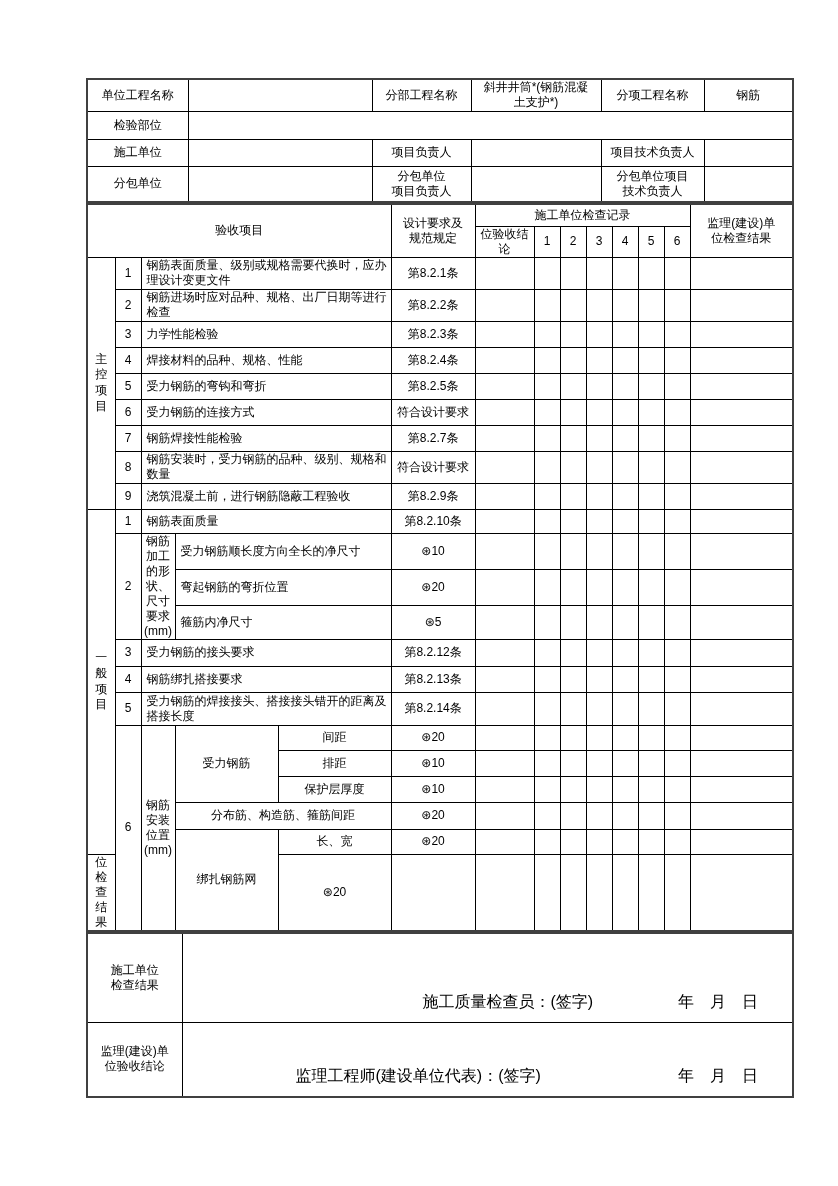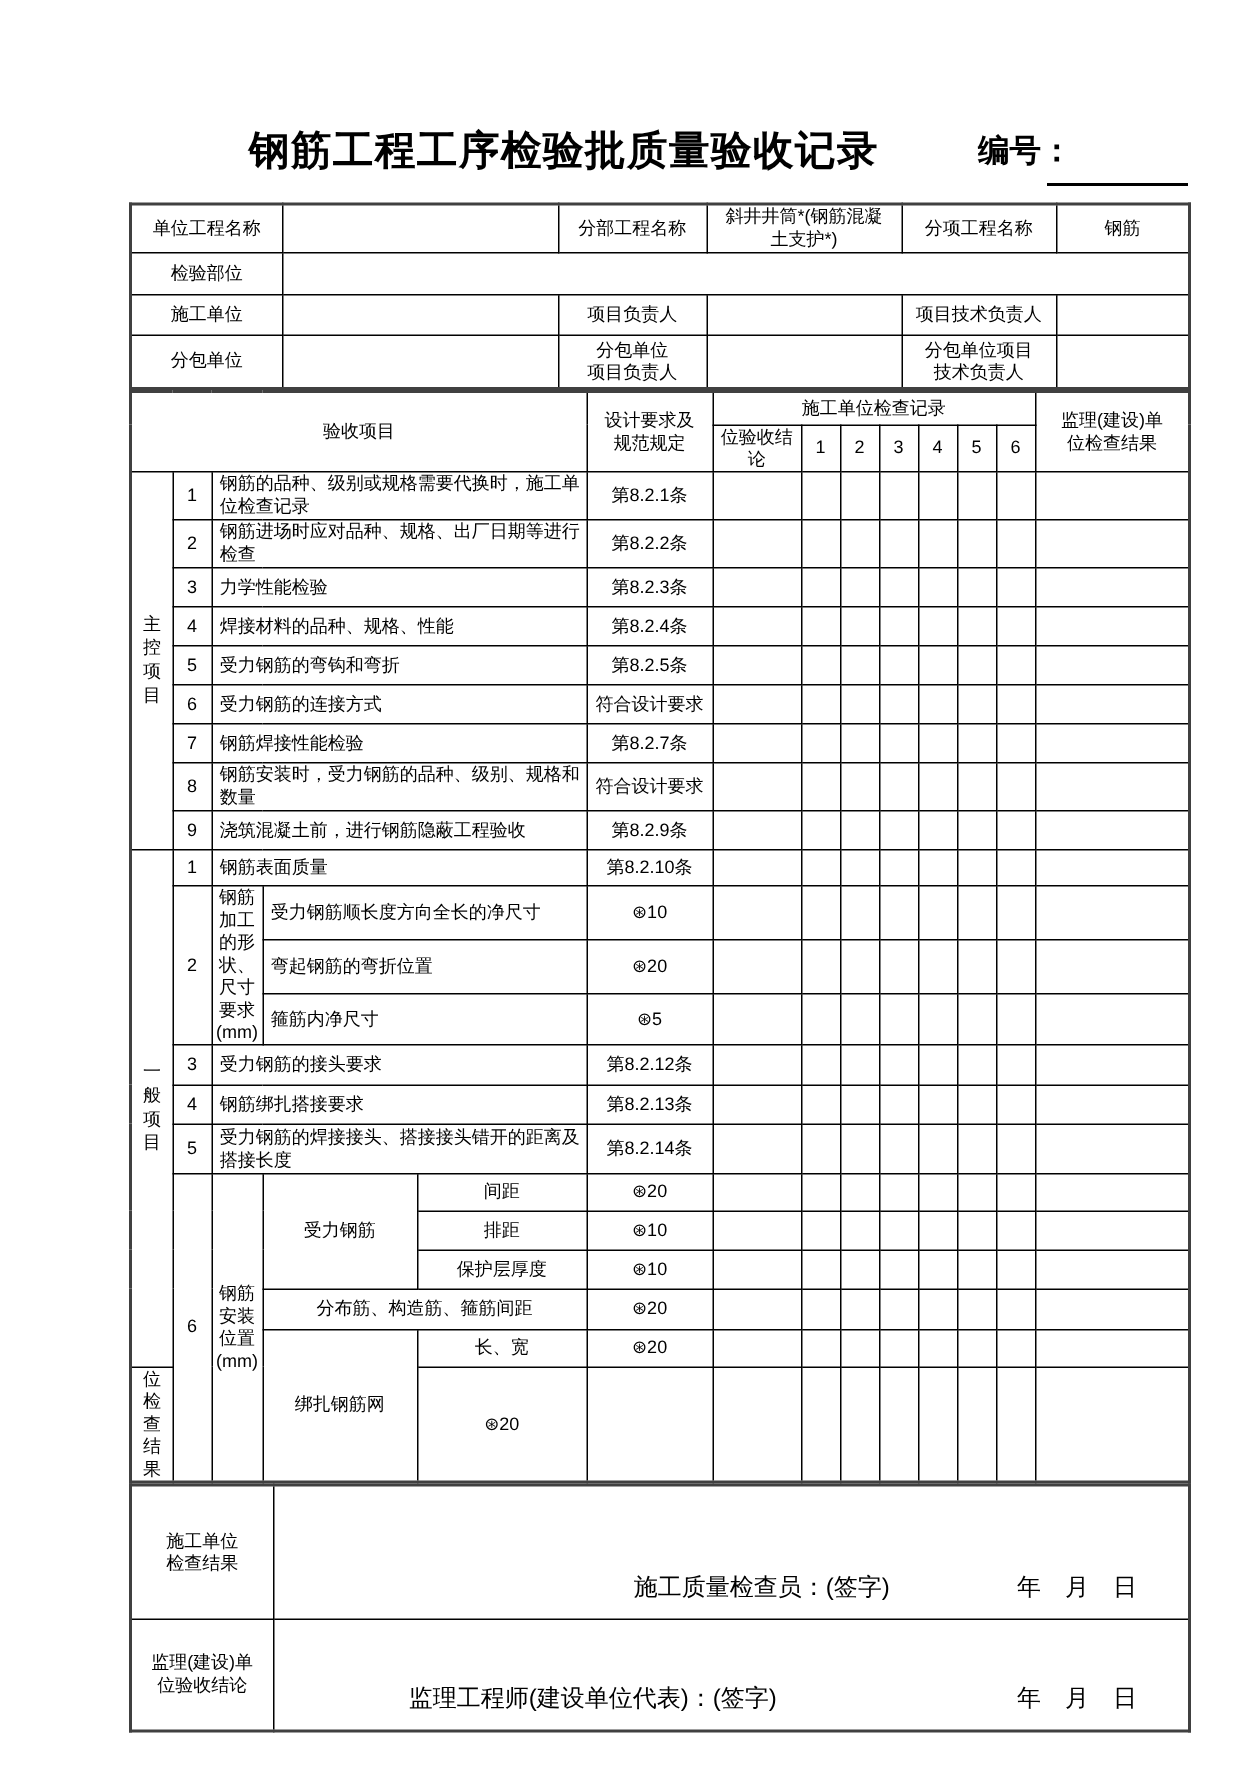--- a/index.html
+++ b/index.html
@@ -23,32 +23,27 @@
     padding:0 2px;text-align:center;vertical-align:middle;overflow:hidden;
   }
   td.left{text-align:left;padding-left:5px;}
   .pre{white-space:pre-line;}
   .vcat{width:28px;font-size:12px;line-height:1.3;letter-spacing:0;}
   .sig-cell{position:relative;vertical-align:bottom;padding:0;}
   .sig-row{
     display:flex;justify-content:space-between;align-items:flex-end;
     padding:0 34px 10px 240px;font-size:16px;
   }
-  .sig-row.sup{padding-left:90px;}
+  .sig-row.sup{padding-left:113px;}
 </style>
 </head>
 <body>
 
 <div class="page">
 
-  <div class="header">
-    <div class="title">钢筋工程工序检验批质量验收记录</div>
-    <div class="no-label">编号：</div>
-    <div class="no-underline"></div>
-  </div>
 
   <table>
     <colgroup>
       <col style="width:101px">
         <col style="width:184px">
         <col style="width:99px">
       <col style="width:130px">
         <col style="width:103px">
         <col style="width:89px">
     </colgroup>
@@ -122,21 +117,21 @@
       <td>5</td>
       <td>6</td>
     </tr>
 
     <tr style="height:32px">
       <td rowspan="9" class="vcat pre">主
 控
 项
 目</td>
       <td>1</td>
-      <td colspan="3" class="left">钢筋的品种、级别或规格需要代换时，施工单位检查记录</td>
+      <td colspan="3" class="left">钢筋表面质量、级别或规格需要代换时，应办理设计变更文件</td>
       <td>第8.2.1条</td>
     <td></td>
           <td></td>
           <td></td>
           <td></td>
           <td></td>
           <td></td>
           <td></td>
           <td></td>
         </tr>

